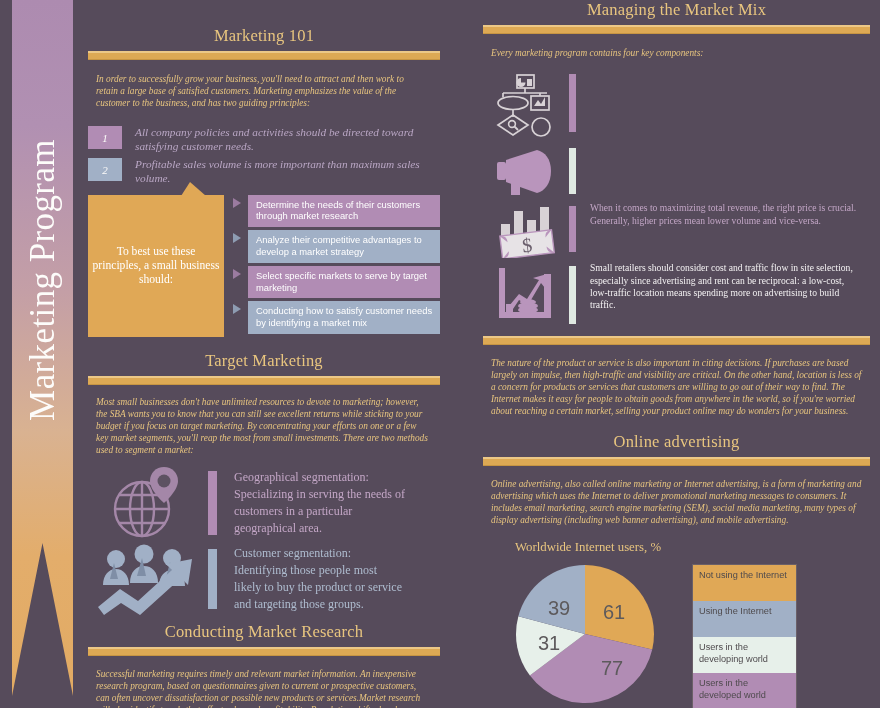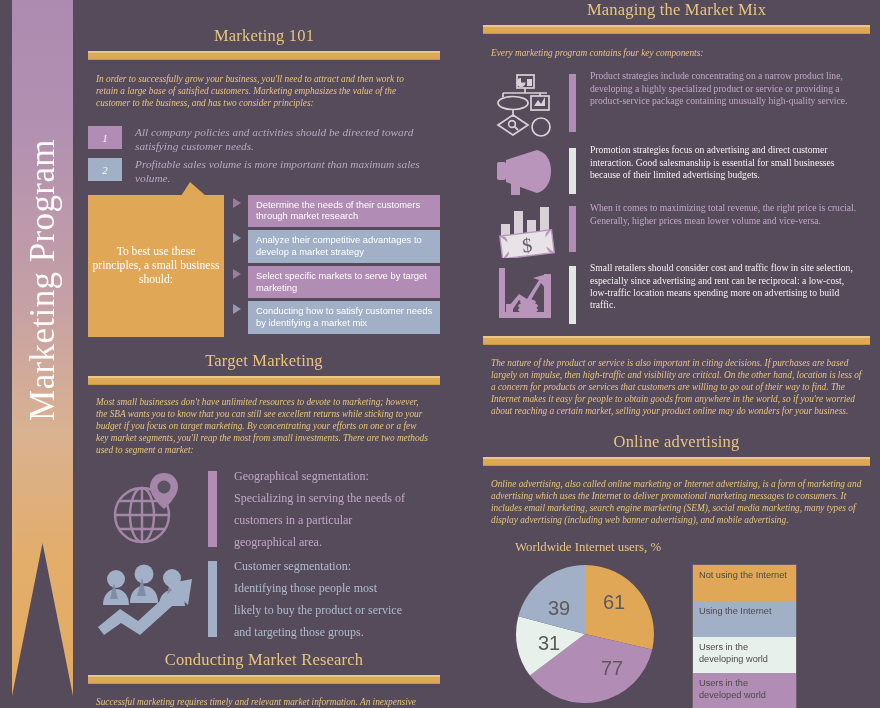--- a/index.html
+++ b/index.html
@@ -102,21 +102,21 @@
   .step.pink .tri { border-left:8px solid #9b7ba0; }
   .step.blue .tri { border-left:8px solid #8e9cb2; }
 
   
   .seg-row { display:flex; align-items:center; }
   .seg-icon { flex:0 0 120px; display:flex; align-items:center; justify-content:center; }
   .seg-bar { flex:0 0 9px; width:9px; align-self:stretch; margin:6px 0; }
   .seg-bar.pink { background:#b18cb4; }
   .seg-bar.blue { background:#a1b0c6; }
   .seg-text {
-    margin-left:17px; font-size:12px; line-height:22px;
+    margin-left:17px; font-size:12px; line-height:17px;
     font-family:"Liberation Serif", serif;
   }
   .seg-text.pink { color:#c3a6c6; }
   .seg-text.blue { color:#afbdd0; }
 
   
   .mix-row { display:flex; align-items:flex-start; margin-bottom:4px; }
   .mix-icon { flex:0 0 86px; display:flex; align-items:flex-start; justify-content:center; padding-top:4px; }
   .mix-bar { flex:0 0 7px; width:7px; margin-top:4px; }
   .mix-bar.pink { background:#b18cb4; }
@@ -152,21 +152,21 @@
 <div id="ribbon"></div>
 <div id="ribbon-label">
   <span>Marketing Program</span>
 </div>
 
 <div class="col" id="col-left">
 
   <div style="padding-top:26px;">
     <div class="sec-title">Marketing 101</div>
     <div class="gold-rule" style="margin-top:5px;"></div>
-    <p class="para" style="margin:13px 0 0 8px; width:330px;">In order to successfully grow your business, you'll need to attract and then work to retain a large base of satisfied customers. Marketing emphasizes the value of the customer to the business, and has two consider principles:</p>
+    <p class="para" style="margin:13px 0 0 8px; width:330px;">In order to successfully grow your business, you'll need to attract and then work to retain a large base of satisfied customers. Marketing emphasizes the value of the customer to the business, and has two guiding principles:</p>
 
     <div style="margin-top:17px;">
       <div class="principle">
         <div class="num-chip c1">1</div>
         <p style="width:290px;">All company policies and activities should be directed toward satisfying customer needs.</p>
       </div>
       <div class="principle">
         <div class="num-chip c2">2</div>
         <p style="width:290px;">Profitable sales volume is more important than maximum sales volume.</p>
       </div>
@@ -271,36 +271,34 @@
             <g fill="#d8d2d6">
               <path d="M26 4 a4.5 4.5 0 1 0 4.5 4.5 H26 z"></path>
               <rect x="32" y="5" width="5" height="7"></rect>
               <path d="M39 32 l4-6 l3 4 l4-7 v9 z"></path>
               <circle cx="17" cy="50" r="3.4" fill="none" stroke="#d8d2d6" stroke-width="1.6"></circle>
               <path d="M19 52 l4 4" stroke="#d8d2d6" stroke-width="1.8" fill="none"></path>
             </g>
           </svg>
         </div>
         <div class="mix-bar pink" style="height:58px;"></div>
-        <div class="mix-text pink" style="width:268px;">Product strategies include concentrating on a narrow product line, developing a highly specialized product or service or providing a product-service package containing unusually high-quality service.</div>
       </div>
 
       <div class="mix-row">
         <div class="mix-icon">
           <svg width="62" height="50" viewBox="0 0 62 50">
             <g fill="#b995bc">
               <rect x="2" y="14" width="9" height="18" rx="2"></rect>
               <path d="M11 12 L42 2 L42 45 L11 34 Z"></path>
               <path d="M42 2 c8 2 14 9 14 21 c0 12 -6 20 -14 22 Z"></path>
               <rect x="16" y="34" width="9" height="13"></rect>
             </g>
           </svg>
         </div>
         <div class="mix-bar mint" style="height:46px;"></div>
-        <div class="mix-text white" style="width:268px;">Promotion strategies focus on advertising and direct customer interaction. Good salesmanship is essential for small businesses because of their limited advertising budgets.</div>
       </div>
 
       <div class="mix-row">
         <div class="mix-icon">
           <svg width="62" height="52" viewBox="0 0 62 52">
             <g fill="#d8d2d6">
               <rect x="6" y="18" width="9" height="13"></rect>
               <rect x="19" y="5" width="9" height="25"></rect>
               <rect x="32" y="14" width="9" height="15"></rect>
               <rect x="45" y="1" width="9" height="27"></rect>
@@ -358,21 +356,21 @@
       <div id="pie">
         <svg width="140" height="140" viewBox="0 0 140 140">
 
           <g id="pie-slices">
               <path d="M70,70 L70,1 A69,69 0 0,1 137.23153447018123,85.52162274972669 Z" fill="#e0a856"></path>
               <path d="M70,70 L137.23153447018123,85.52162274972669 A69,69 0 0,1 14.894149806736785,111.52523659749133 Z" fill="#b18cb4"></path>
               <path d="M70,70 L14.894149806736785,111.52523659749133 A69,69 0 0,1 3.351117986054277,52.141485887926095 Z" fill="#e7f0ea"></path>
               <path d="M70,70 L3.351117986054277,52.141485887926095 A69,69 0 0,1 69.99999999999999,1 Z" fill="#a1b0c6"></path>
             </g>
         </svg>
-        <span class="slice-label" style="left:88px; top:27px;">61</span>
+        <span class="slice-label" style="left:88px; top:37px;">61</span>
         <span class="slice-label" style="left:86px; top:93px;">77</span>
         <span class="slice-label" style="left:23px; top:68px;">31</span>
         <span class="slice-label" style="left:33px; top:33px;">39</span>
       </div>
       <div id="legend">
         <div class="legend-item sw0">Not using the Internet</div>
         <div class="legend-item sw1">Using the Internet</div>
         <div class="legend-item sw2">Users in the developing world</div>
         <div class="legend-item sw3">Users in the developed world</div>
       </div>

